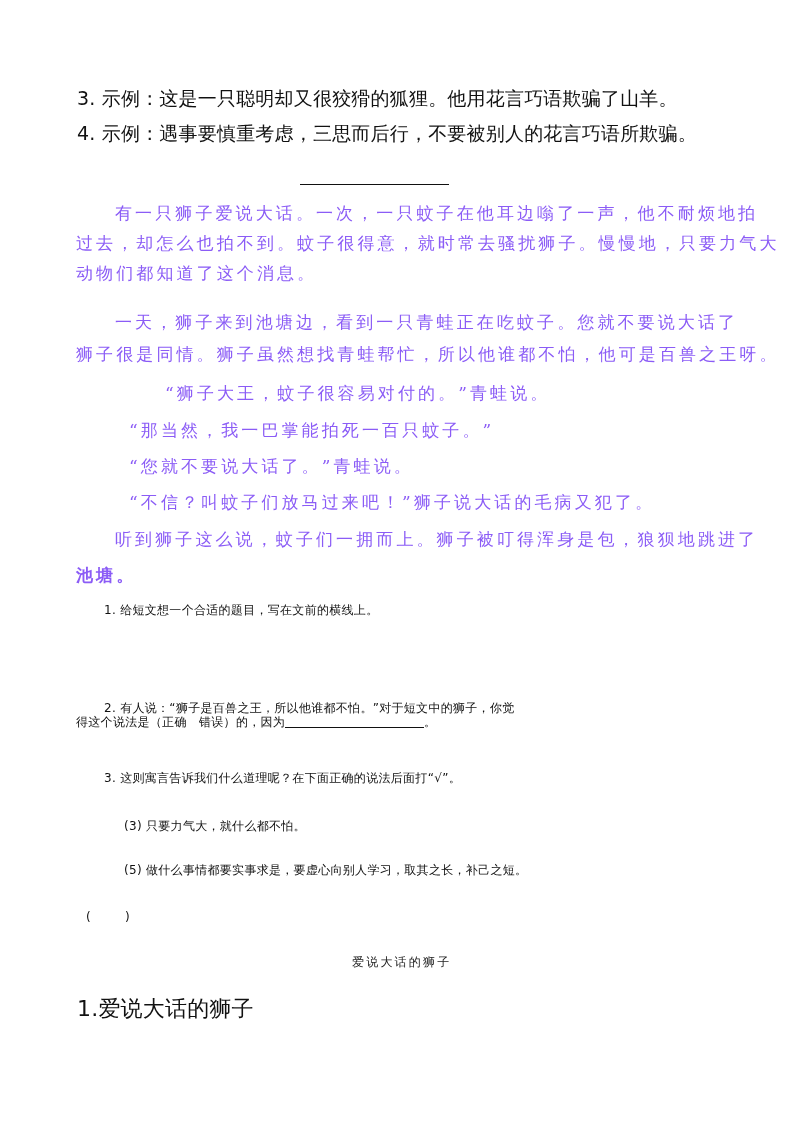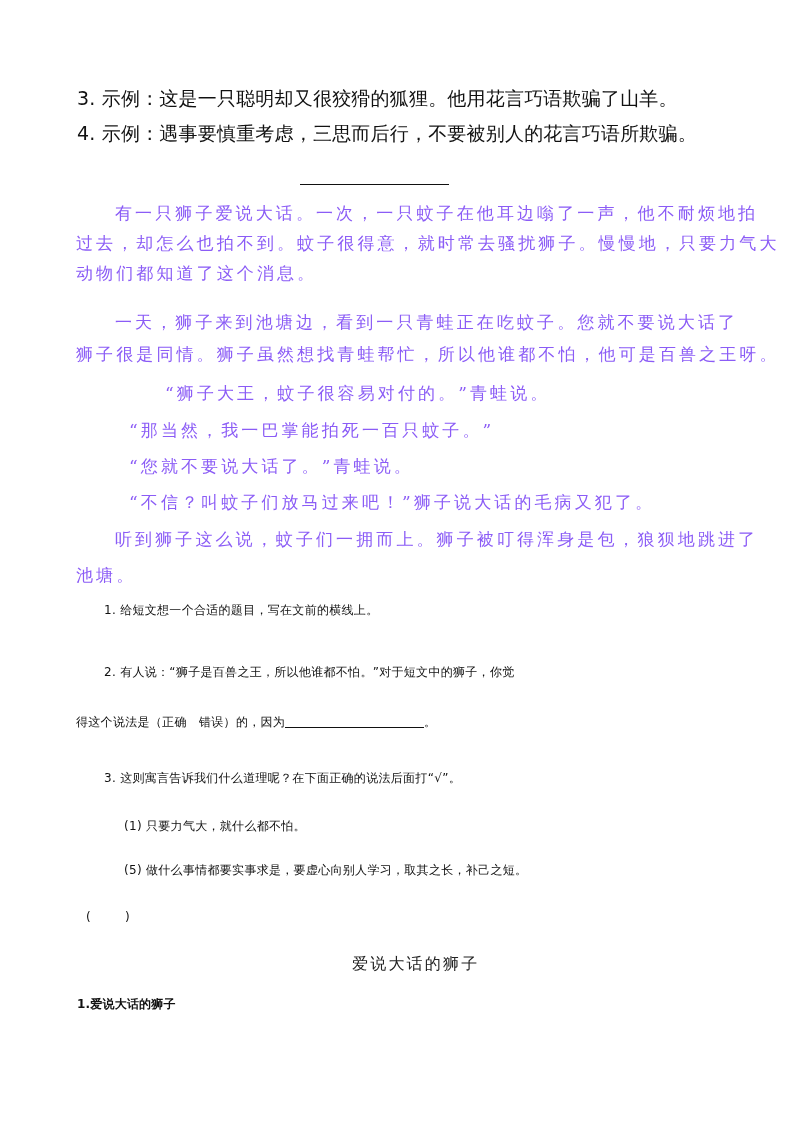--- a/index.html
+++ b/index.html
@@ -48,21 +48,21 @@
       height: 16px;
       border-bottom: 1.3px solid #111;
       vertical-align: -2px;
     }
     .paren-gap {
       display: inline-block;
       width: 34px;
     }
     .center-title {
       font-family: "DejaVu Serif", "Liberation Serif", serif;
-      font-size: 16px;
+      font-size: 12px;
       letter-spacing: 2.2px;
       color: #222;
     }
   </style>
 </head>
 <body>
 
 <div class="line answer" style="left:77px; top:89px;">3. 示例：这是一只聪明却又很狡猾的狐狸。他用花言巧语欺骗了山羊。</div>
 <div class="line answer" style="left:77px; top:124px;">4. 示例：遇事要慎重考虑，三思而后行，不要被别人的花言巧语所欺骗。</div>
 
@@ -71,31 +71,31 @@
 <div class="line story" style="left:115px; top:205px;">有一只狮子爱说大话。一次，一只蚊子在他耳边嗡了一声，他不耐烦地拍</div>
 <div class="line story" style="left:76px; top:235px;">过去，却怎么也拍不到。蚊子很得意，就时常去骚扰狮子。慢慢地，只要力气大</div>
 <div class="line story" style="left:76px; top:265px;text-align:center;">动物们都知道了这个消息。</div>
 <div class="line story" style="left:115px; top:314px;">一天，狮子来到池塘边，看到一只青蛙正在吃蚊子。您就不要说大话了</div>
 <div class="line story" style="left:76px; top:346px;">狮子很是同情。狮子虽然想找青蛙帮忙，所以他谁都不怕，他可是百兽之王呀。</div>
 <div class="line story" style="left:129px; top:385px;margin-left:36px;">“狮子大王，蚊子很容易对付的。”青蛙说。</div>
 <div class="line story" style="left:129px; top:422px;">“那当然，我一巴掌能拍死一百只蚊子。”</div>
 <div class="line story" style="left:129px; top:458px;">“您就不要说大话了。”青蛙说。</div>
 <div class="line story" style="left:129px; top:494px;">“不信？叫蚊子们放马过来吧！”狮子说大话的毛病又犯了。</div>
 <div class="line story" style="left:115px; top:531px;font-family:Liberation Serif, serif;">听到狮子这么说，蚊子们一拥而上。狮子被叮得浑身是包，狼狈地跳进了</div>
-<div class="line story" style="left:76px; top:567px;">池塘。</div>
+<div class="line story" style="left:76px; top:567px;font-weight:bold;">池塘。</div>
 
 <div class="line q" style="left:104px; top:604px;">1. 给短文想一个合适的题目，写在文前的横线上。</div>
 
-<div class="line q" style="left:104px; top:666px;">2. 有人说：“狮子是百兽之王，所以他谁都不怕。”对于短文中的狮子，你觉</div>
+<div class="line q" style="left:104px; top:702px;">2. 有人说：“狮子是百兽之王，所以他谁都不怕。”对于短文中的狮子，你觉</div>
 <div class="line q" style="left:76px; top:711px;">
   <span>得这个说法是（正确　错误）的，因为</span><span class="blank"></span><span>。</span>
 </div>
 
 <div class="line q" style="left:104px; top:772px;">3. 这则寓言告诉我们什么道理呢？在下面正确的说法后面打“√”。</div>
-<div class="line q" style="left:124px; top:820px;">(1)  只要力气大，就什么都不怕。</div>
+<div class="line q" style="left:124px; top:820px;">(3)  只要力气大，就什么都不怕。</div>
 <div class="line q" style="left:124px; top:864px;">(5)  做什么事情都要实事求是，要虚心向别人学习，取其之长，补己之短。</div>
 
 <div class="line q" style="left:86px; top:911px;">
   <span>(</span><span class="paren-gap"></span><span>)</span>
 </div>
 
 <div class="line center-title" style="left:352px; top:956px;">爱说大话的狮子</div>
-<div class="line answer" style="left:77px; top:998px; font-size:12px;font-weight:bold;">1.爱说大话的狮子</div>
+<div class="line answer" style="left:77px; top:998px; font-size:22px;">1.爱说大话的狮子</div>
 
 </body></html>

